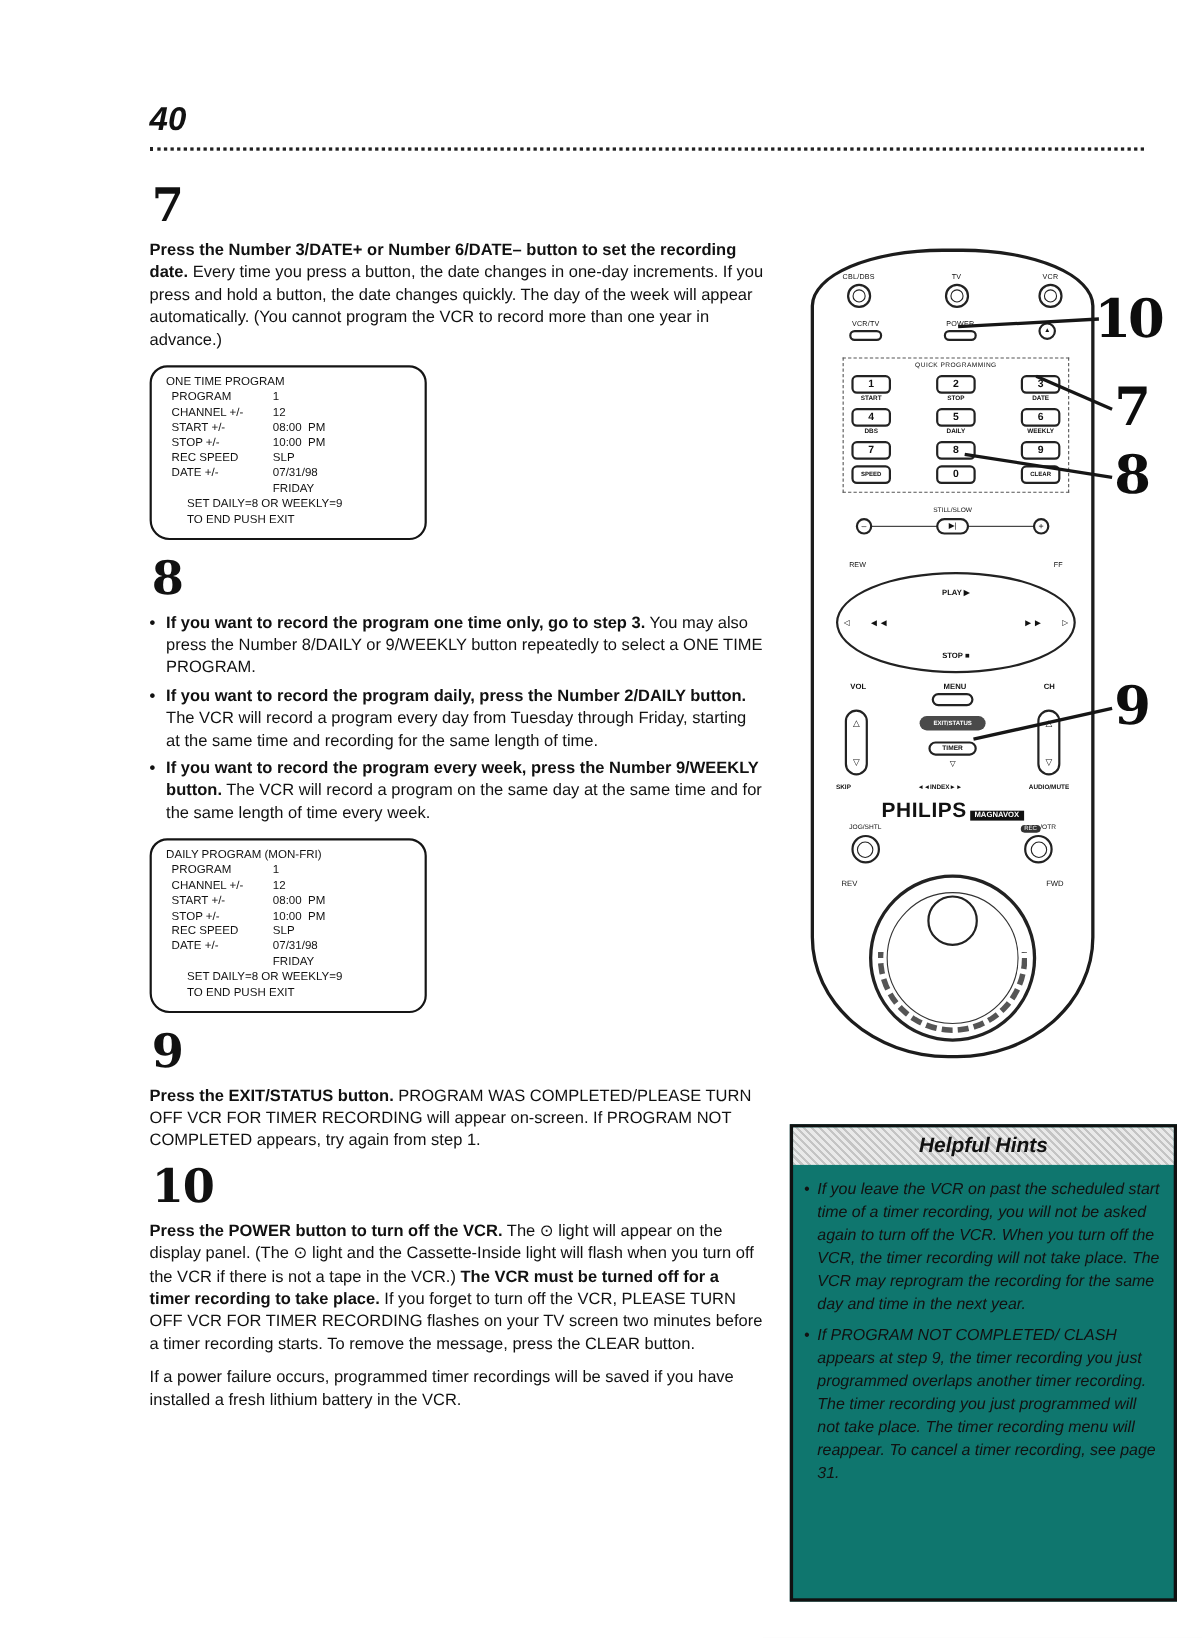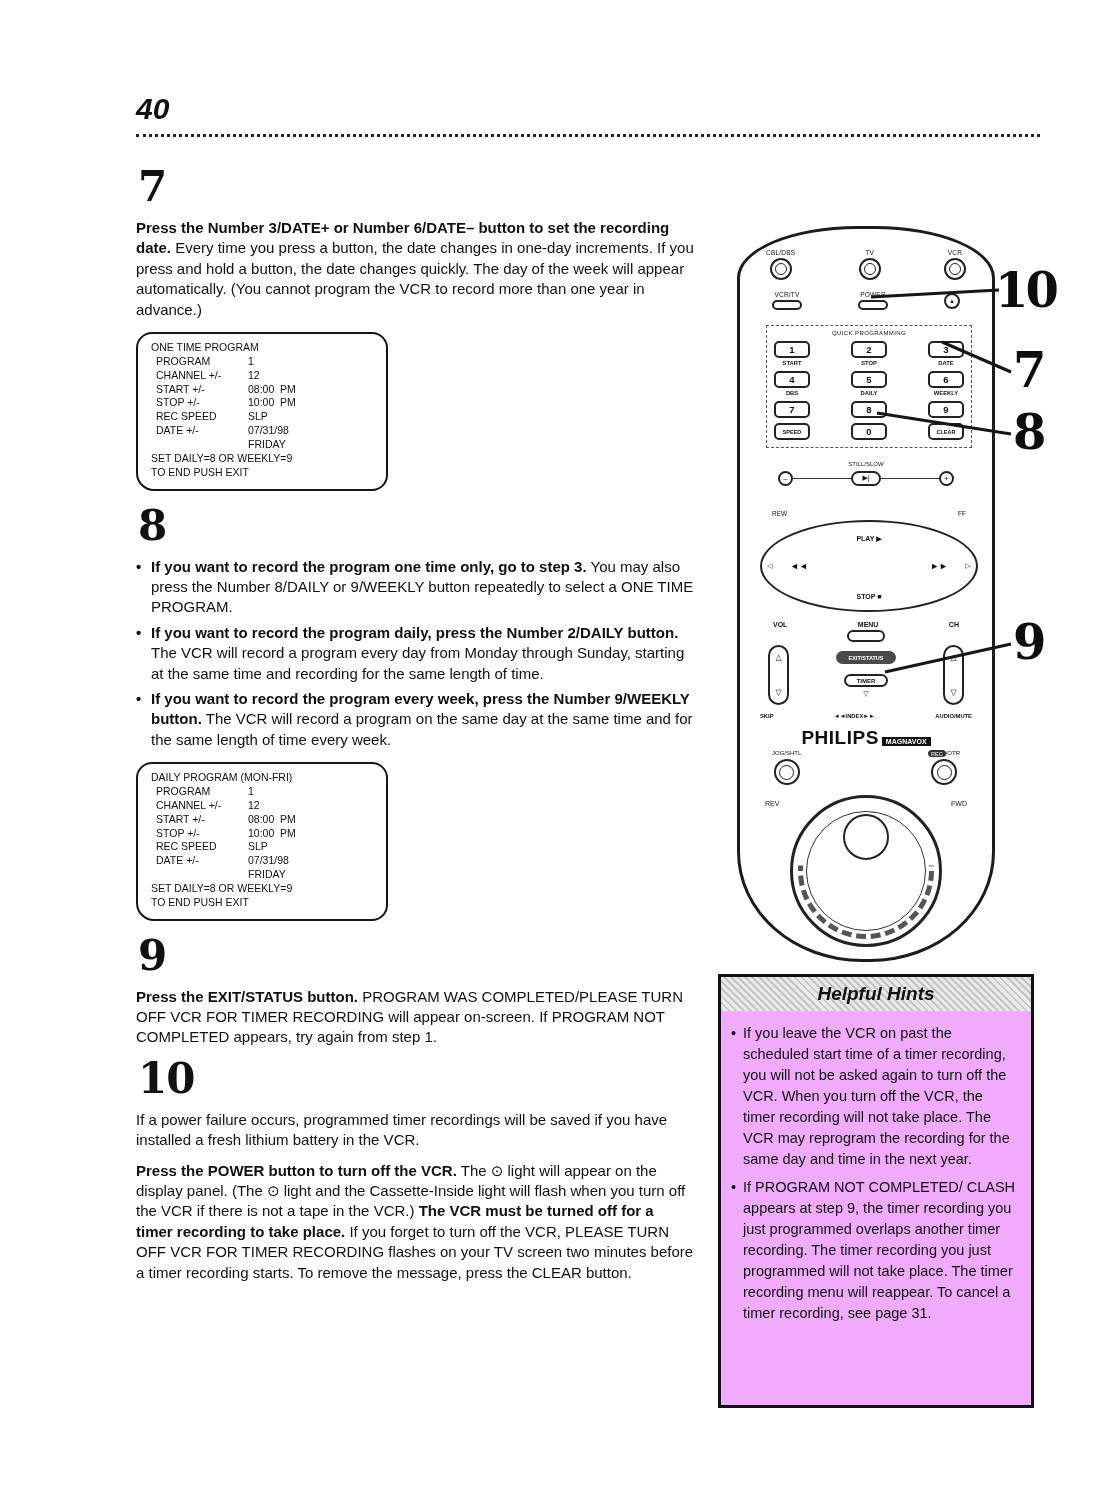--- a/index.html
+++ b/index.html
@@ -29,21 +29,21 @@
   .bmark { flex:0 0 15px; font-weight:bold; }
   .bmark::before { content:"•"; }
 
   .osd {
     width:252px; border:2px solid #151515; border-radius:16px 16px 16px 18px;
     padding:7px 8px 9px 13px; font-size:10.5px; line-height:1.32;
     margin:12px 0 14px 0;
   }
   .osd-row { display:flex; white-space:pre; padding-left:5px; }
   .osd-label { flex:0 0 92px; }
-  .osd-footer { white-space:pre; }
+  .osd-footer { white-space:pre;margin-left:19px; }
 
   
   .figure { position:absolute; left:737px; top:220px; width:332px; height:752px; }
   .remote {
     position:absolute; left:0; top:6px; width:258px; height:736px;
     border:3px solid #1c1c1c; background:#fff;
     border-radius:120px 120px 125px 125px / 52px 52px 110px 110px;
   }
   .r-top { position:absolute; top:20px; left:26px; right:26px; display:flex; justify-content:space-between; }
   .r-cell { text-align:center; }
@@ -111,27 +111,27 @@
   .fwd-lbl { position:absolute; right:-28px; top:2px; font-size:7px; }
 
   .lines { position:absolute; inset:0; pointer-events:none; }
   .co { position:absolute; font-family:"DejaVu Serif", serif; font-weight:bold; font-size:48px; line-height:1; color:#0d0d0d; }
   .co10 { left:258px; top:46px; letter-spacing:-3px; }
   .co7  { left:276px; top:126px; }
   .co8  { left:276px; top:188px; }
   .co9  { left:276px; top:398px; }
 
   
-  .hints { position:absolute; left:718px; top:974px; width:316px; min-height:434px; border:3px solid #111; background:#f0abfc; }
+  .hints { position:absolute; left:718px; top:1022px; width:352px; min-height:434px; border:3px solid #111; background:#0f766e; }
   .hints-hdr {
     margin:0; padding:6px 0; text-align:center;
     font-size:19px; font-weight:bold; font-style:italic;
     background:repeating-linear-gradient(45deg,#c4c4c4 0 2px,#e9e9e9 2px 5px);
   }
-  .hints-body { padding:12px 12px 12px 10px; font-size:14.5px; line-height:1.45; }
+  .hints-body { padding:12px 12px 12px 10px; font-style:italic; font-size:14.5px; line-height:1.45; }
   .hint { display:flex; margin-bottom:7px; }
   .hint-mark { flex:0 0 12px; }
   .hint-mark::before { content:"•"; }
 </style>
 </head>
 <body>
 
 <div class="page">
 
   <header class="hdr">
@@ -168,21 +168,21 @@
       <span class="bmark"></span>
       <div>
         <span class="bld">If you want to record the program one time only, go to step 3.</span>
         <span>You may also press the Number 8/DAILY or 9/WEEKLY button repeatedly to select a ONE TIME PROGRAM.</span>
       </div>
     </div>
     <div class="bullet">
       <span class="bmark"></span>
       <div>
         <span class="bld">If you want to record the program daily, press the Number 2/DAILY button.</span>
-        <span>The VCR will record a program every day from Monday through Sunday, starting at the same time and recording for the same length of time.</span>
+        <span>The VCR will record a program every day from Tuesday through Friday, starting at the same time and recording for the same length of time.</span>
       </div>
     </div>
     <div class="bullet">
       <span class="bmark"></span>
       <div>
         <span class="bld">If you want to record the program every week, press the Number 9/WEEKLY button.</span>
         <span>The VCR will record a program on the same day at the same time and for the same length of time every week.</span>
       </div>
     </div>
 
@@ -199,27 +199,27 @@
       <div class="osd-footer">TO END PUSH EXIT</div>
     </div>
 
     <div class="stepnum">9</div>
     <p class="body">
       <span class="bld">Press the EXIT/STATUS button.</span>
       <span>PROGRAM WAS COMPLETED/PLEASE TURN OFF VCR FOR TIMER RECORDING will appear on-screen. If PROGRAM NOT COMPLETED appears, try again from step 1.</span>
     </p>
 
     <div class="stepnum">10</div>
-    <p class="body">If a power failure occurs, programmed timer recordings will be saved if you have installed a fresh lithium battery in the VCR.</p>
     <p class="body">
       <span class="bld">Press the POWER button to turn off the VCR.</span>
       <span>The ⊙ light will appear on the display panel. (The ⊙ light and the Cassette-Inside light will flash when you turn off the VCR if there is not a tape in the VCR.)</span>
       <span class="bld">The VCR must be turned off for a timer recording to take place.</span>
       <span>If you forget to turn off the VCR, PLEASE TURN OFF VCR FOR TIMER RECORDING flashes on your TV screen two minutes before a timer recording starts. To remove the message, press the CLEAR button.</span>
     </p>
+    <p class="body">If a power failure occurs, programmed timer recordings will be saved if you have installed a fresh lithium battery in the VCR.</p>
 
   </div>
 
   <div class="figure">
     <div class="remote">
 
       <div class="r-top">
         <div class="r-cell">
           <div class="r-lbl">CBL/DBS</div>
           <div class="ring">

